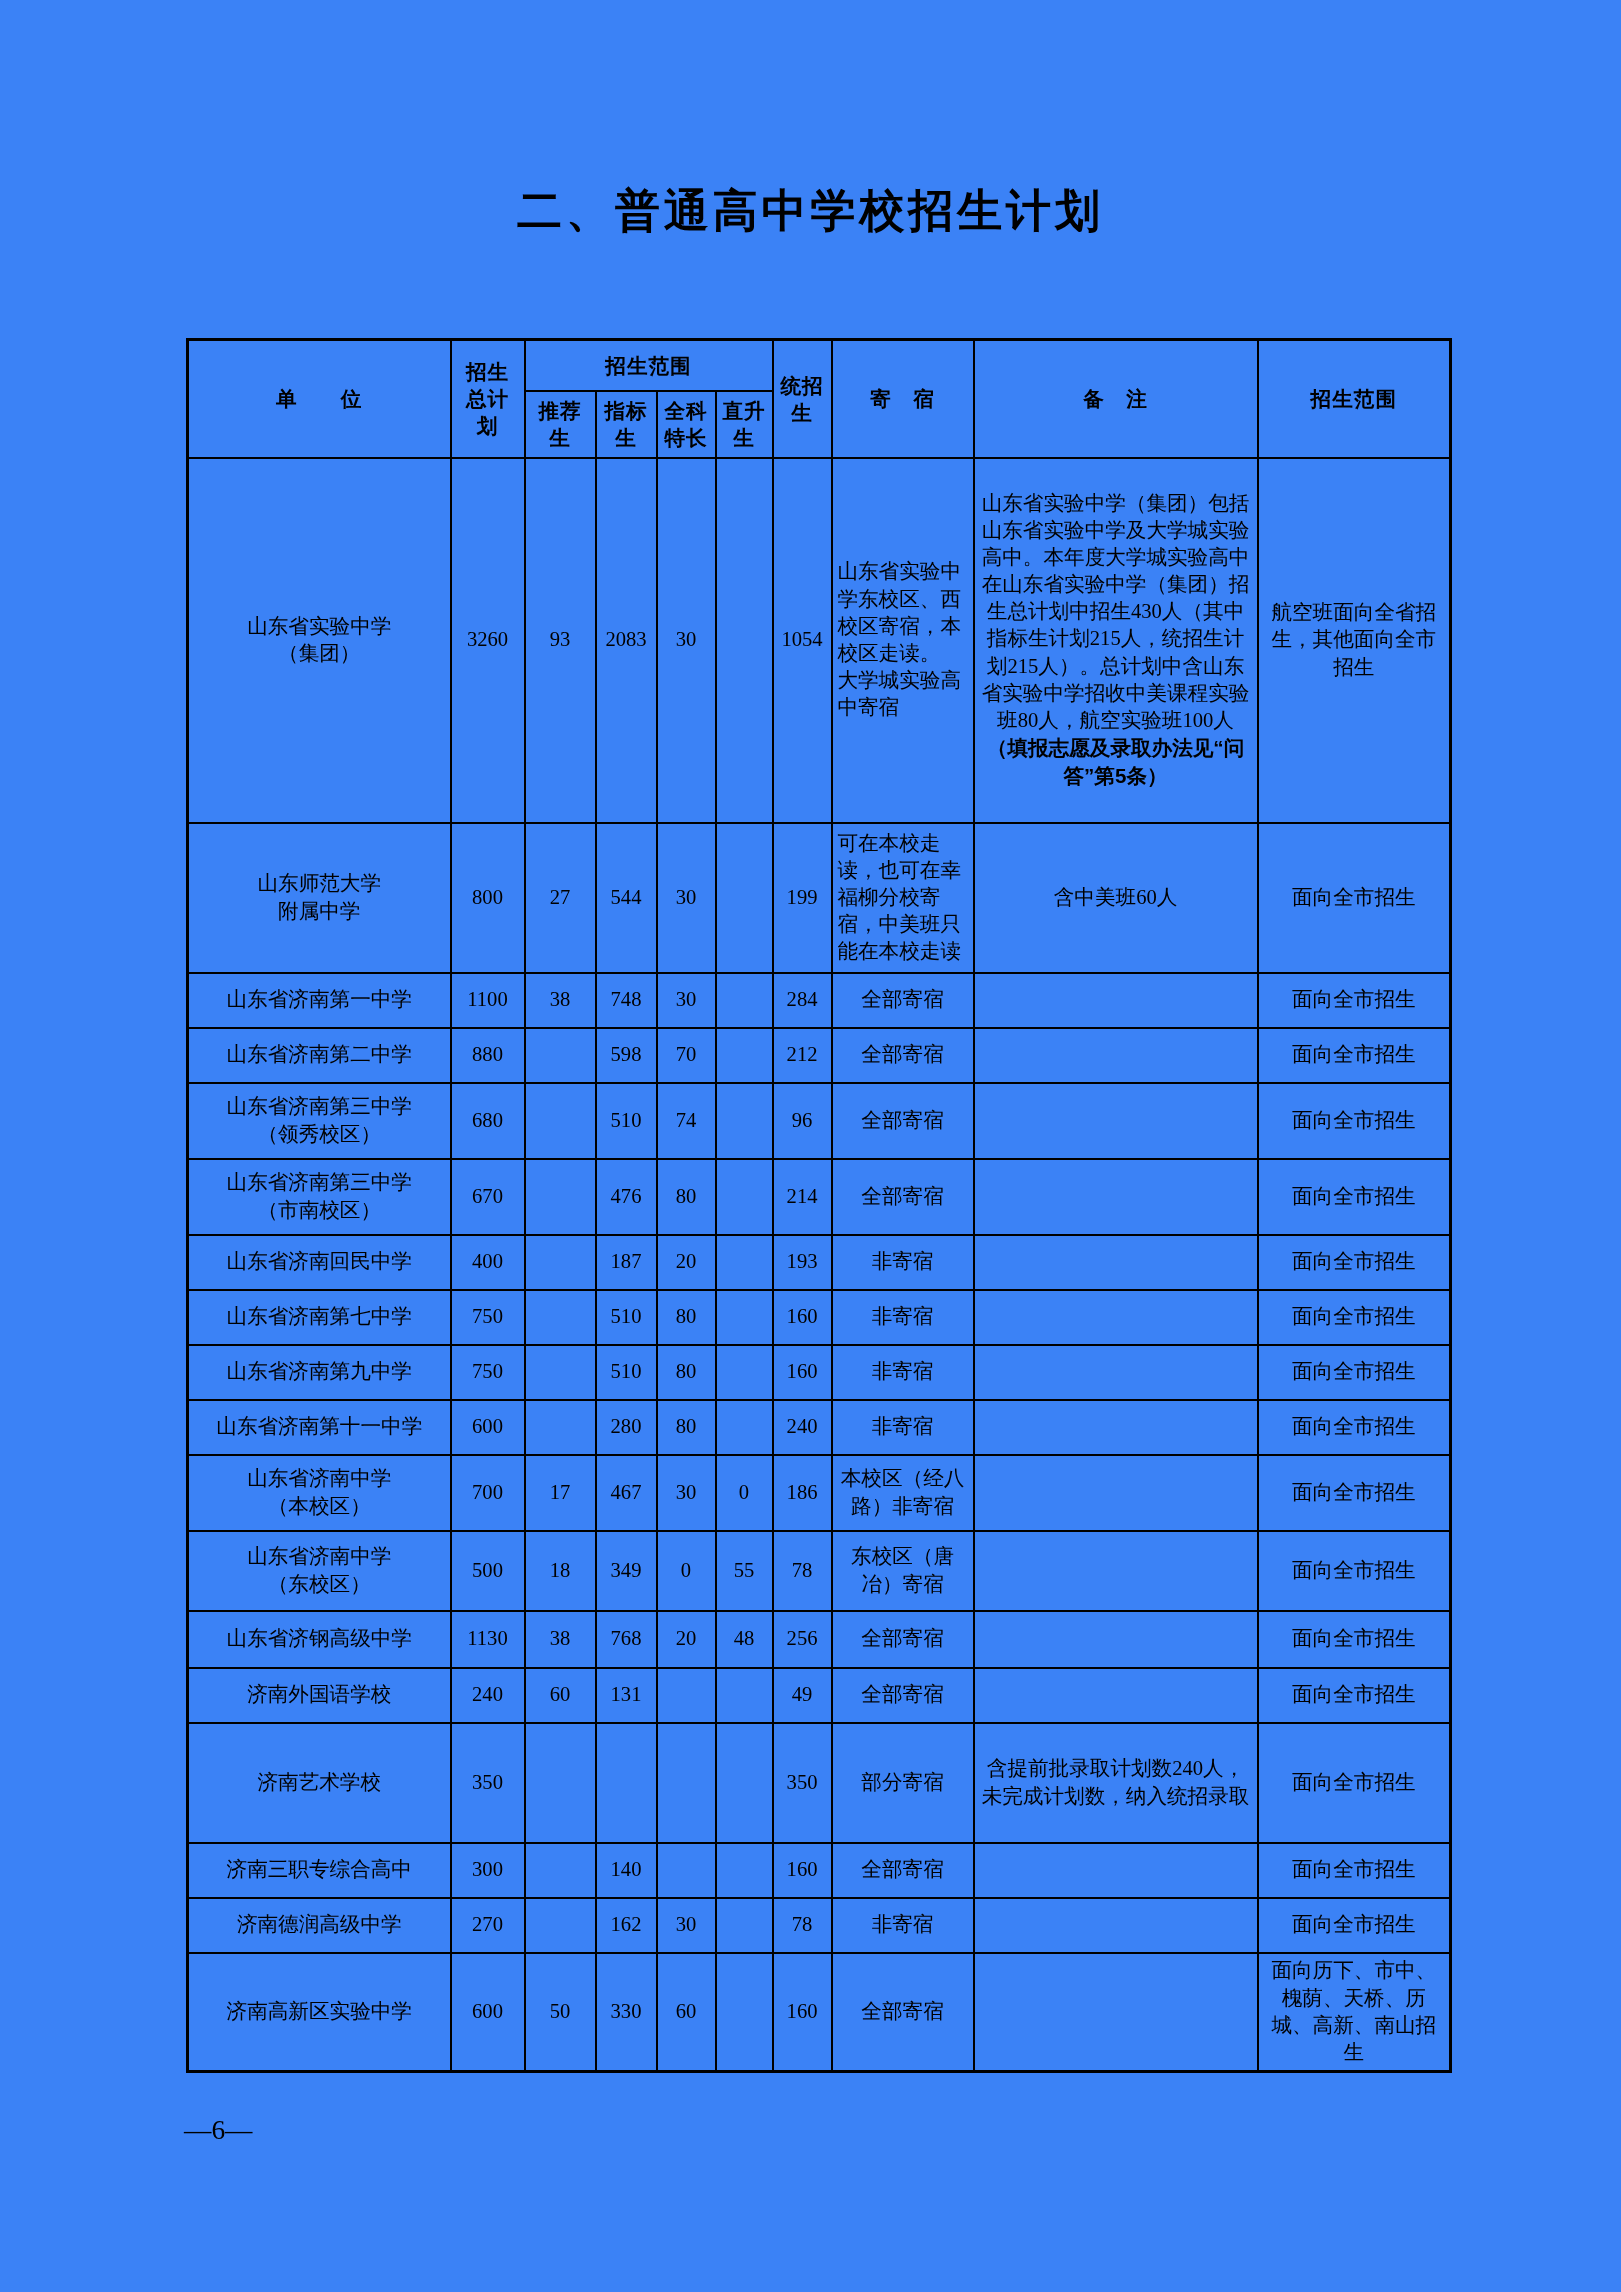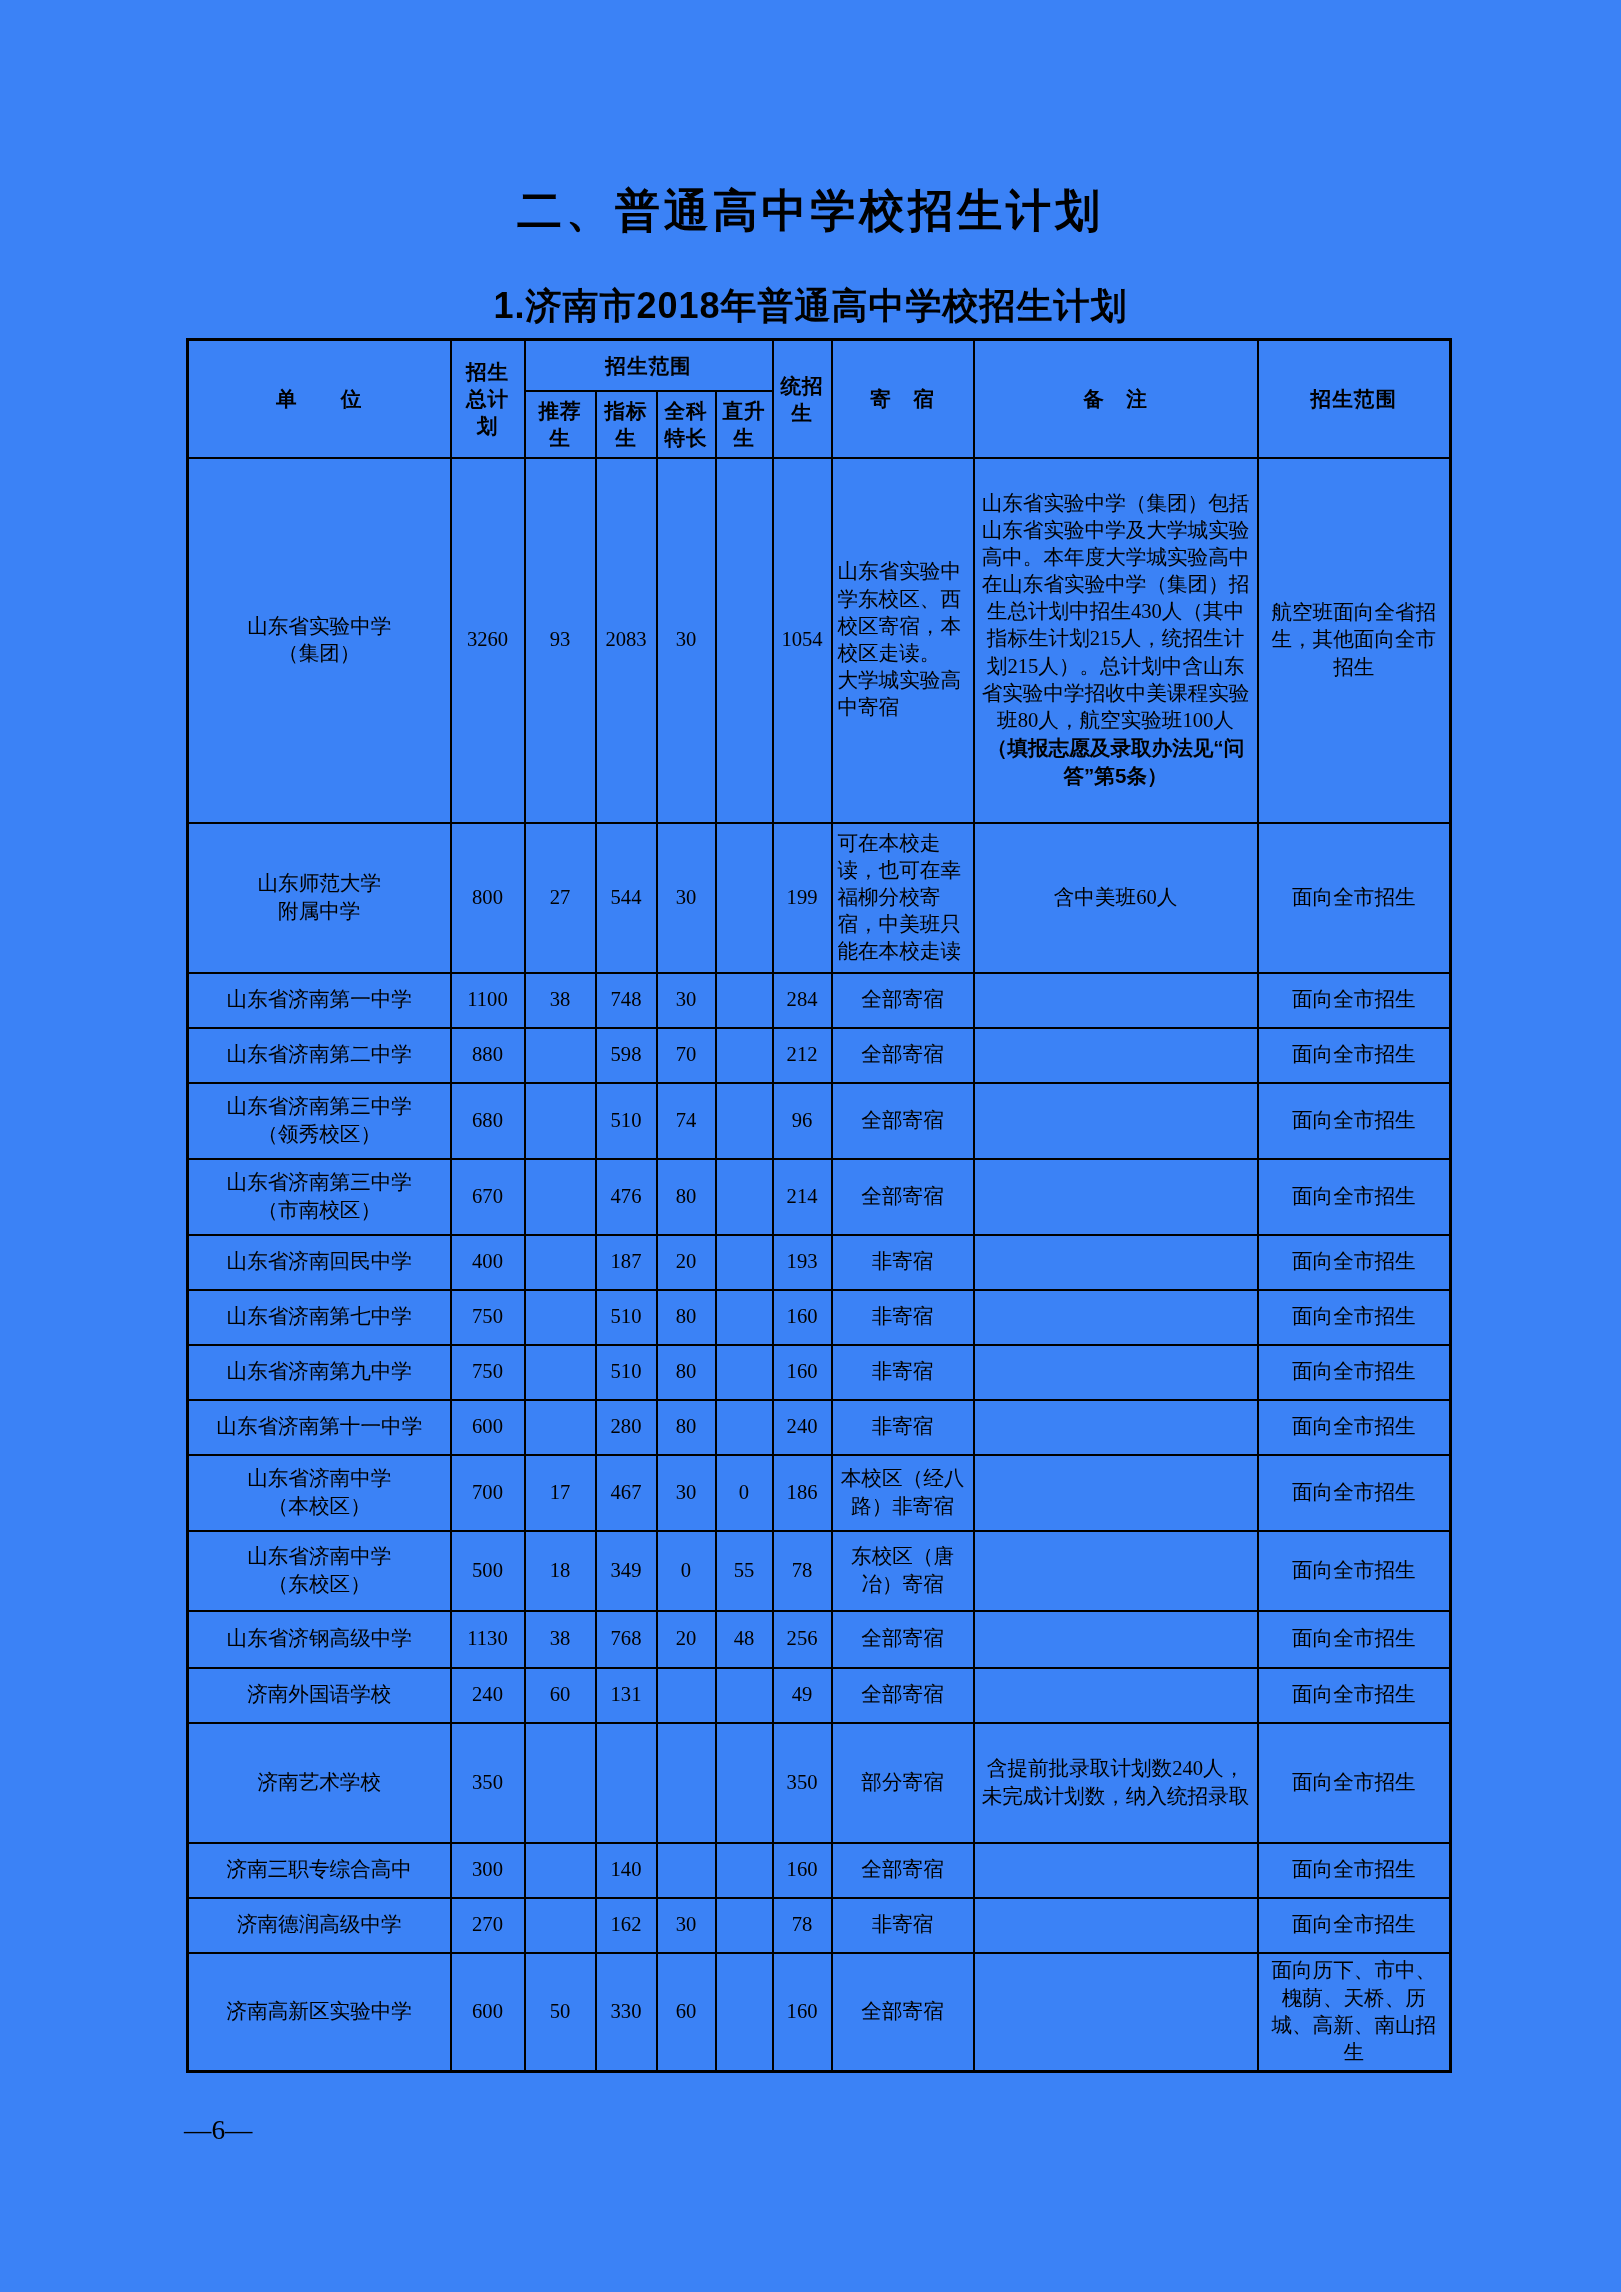--- a/index.html
+++ b/index.html
@@ -95,21 +95,20 @@
     font-size: 27.4px;
     font-family: "Liberation Serif", serif;
   }
 </style>
 </head>
 <body>
 
 <div class="page">
 
   <h1 class="title">二、普通高中学校招生计划</h1>
-  <h2 class="subtitle">1.济南市2018年普通高中学校招生计划</h2>
 
   <table class="enroll">
     <colgroup>
       <col style="width:263px">
         <col style="width:74px">
         <col style="width:71px">
       <col style="width:61px">
         <col style="width:59px">
         <col style="width:57px">
       <col style="width:59px">

